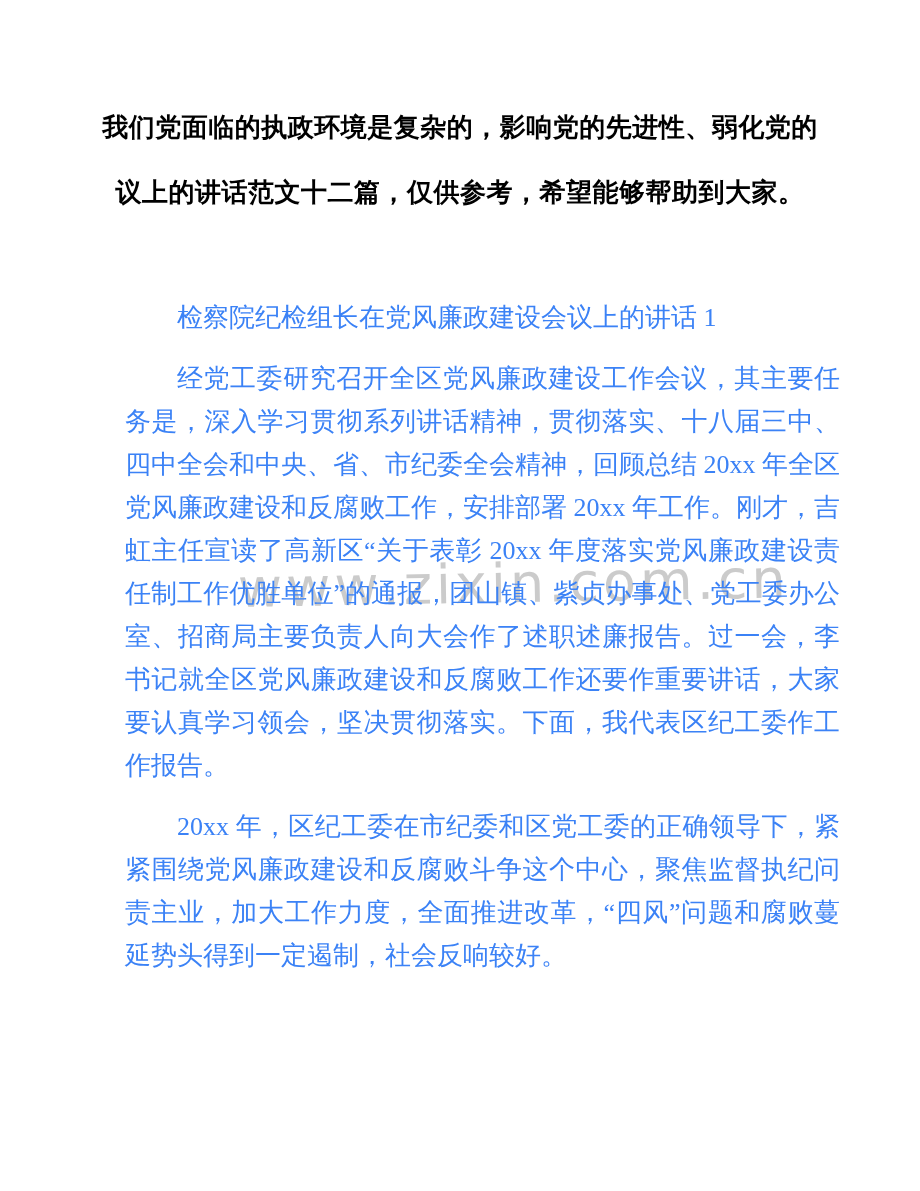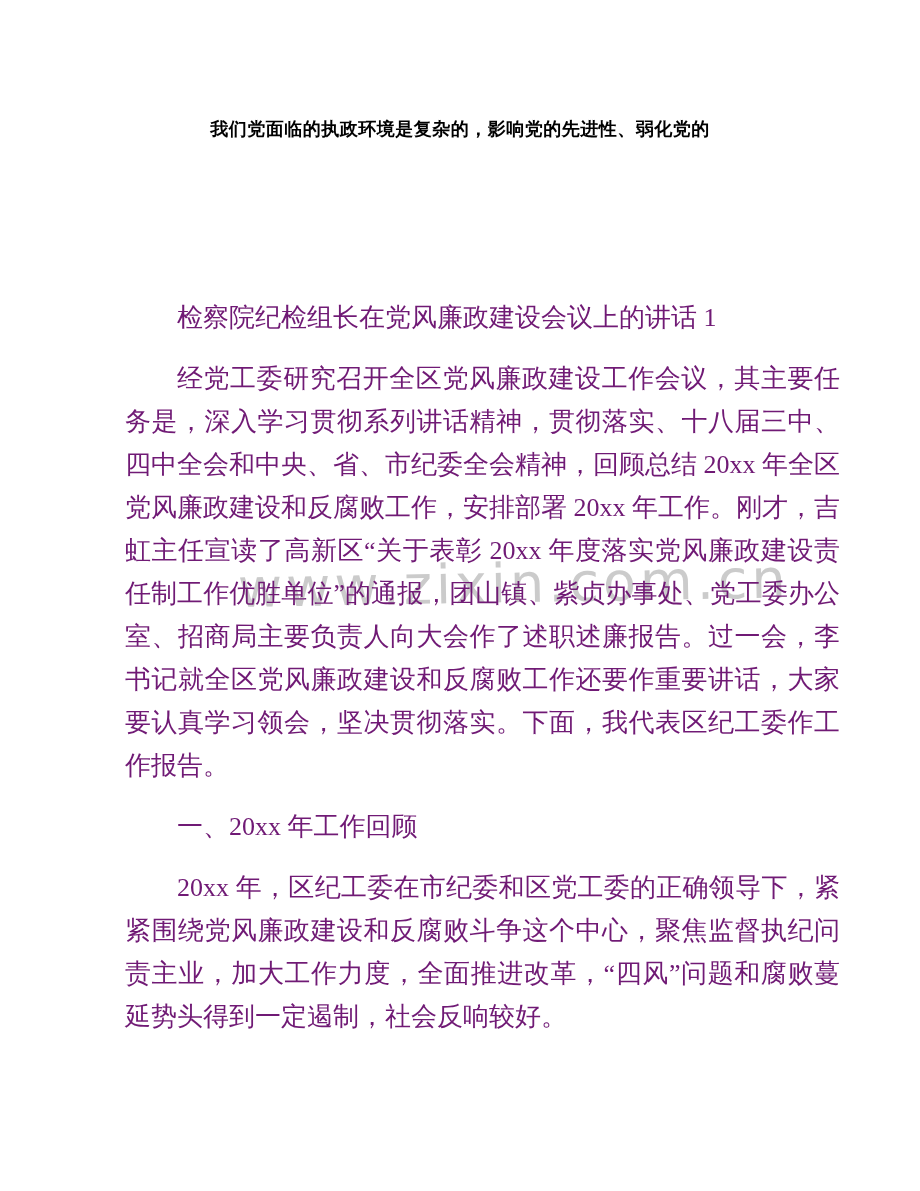--- a/index.html
+++ b/index.html
@@ -14,42 +14,42 @@
     background: #ffffff;
     overflow: hidden;
     font-kerning: none;
   }
   
   .doc-header {
     position: absolute;
     top: 97px;
     left: 100px;
     width: 720px;
-    font-family: Liberation Sans, sans-serif;
+    font-family: Liberation Mono, monospace;
     font-weight: bold;
-    font-size: 18px;
+    font-size: 26px;
     color: #000000;
   }
   .doc-header .header-line {
     height: 65px;
     line-height: 65px;
     text-align: center;
     white-space: nowrap;
     letter-spacing: 0.5px;
   }
   
   .doc-body {
     position: absolute;
     top: 296px;
     left: 125px;
     width: 715px;
     font-family: "Liberation Serif", "DejaVu Serif", serif;
     font-size: 26px;
     line-height: 43px;
-    color: #701a75;
+    color: #3b82f6;
     text-align: justify;
     text-justify: inter-character;
   }
   .doc-body p {
     margin: 0 0 18px 0;
     text-indent: 52px;
     word-break: break-all;
   }
   
   .watermark {
@@ -71,22 +71,22 @@
 </style>
 </head>
 <body>
 
 <div class="page">
 
   <div class="watermark">www.zixin.com.cn</div>
 
   <div class="doc-header">
     <div class="header-line">我们党面临的执政环境是复杂的，影响党的先进性、弱化党的</div>
+    <div class="header-line">议上的讲话范文十二篇，仅供参考，希望能够帮助到大家。</div>
   </div>
 
   <div class="doc-body">
     <p>检察院纪检组长在党风廉政建设会议上的讲话 1</p>
     <p>经党工委研究召开全区党风廉政建设工作会议，其主要任务是，深入学习贯彻系列讲话精神，贯彻落实、十八届三中、四中全会和中央、省、市纪委全会精神，回顾总结 20xx 年全区党风廉政建设和反腐败工作，安排部署 20xx 年工作。刚才，吉虹主任宣读了高新区“关于表彰 20xx 年度落实党风廉政建设责任制工作优胜单位”的通报，团山镇、紫贞办事处、党工委办公室、招商局主要负责人向大会作了述职述廉报告。过一会，李书记就全区党风廉政建设和反腐败工作还要作重要讲话，大家要认真学习领会，坚决贯彻落实。下面，我代表区纪工委作工作报告。</p>
-    <p>一、20xx 年工作回顾</p>
     <p>20xx 年，区纪工委在市纪委和区党工委的正确领导下，紧紧围绕党风廉政建设和反腐败斗争这个中心，聚焦监督执纪问责主业，加大工作力度，全面推进改革，“四风”问题和腐败蔓延势头得到一定遏制，社会反响较好。</p>
   </div>
 
 </div>
 
 </body></html>

